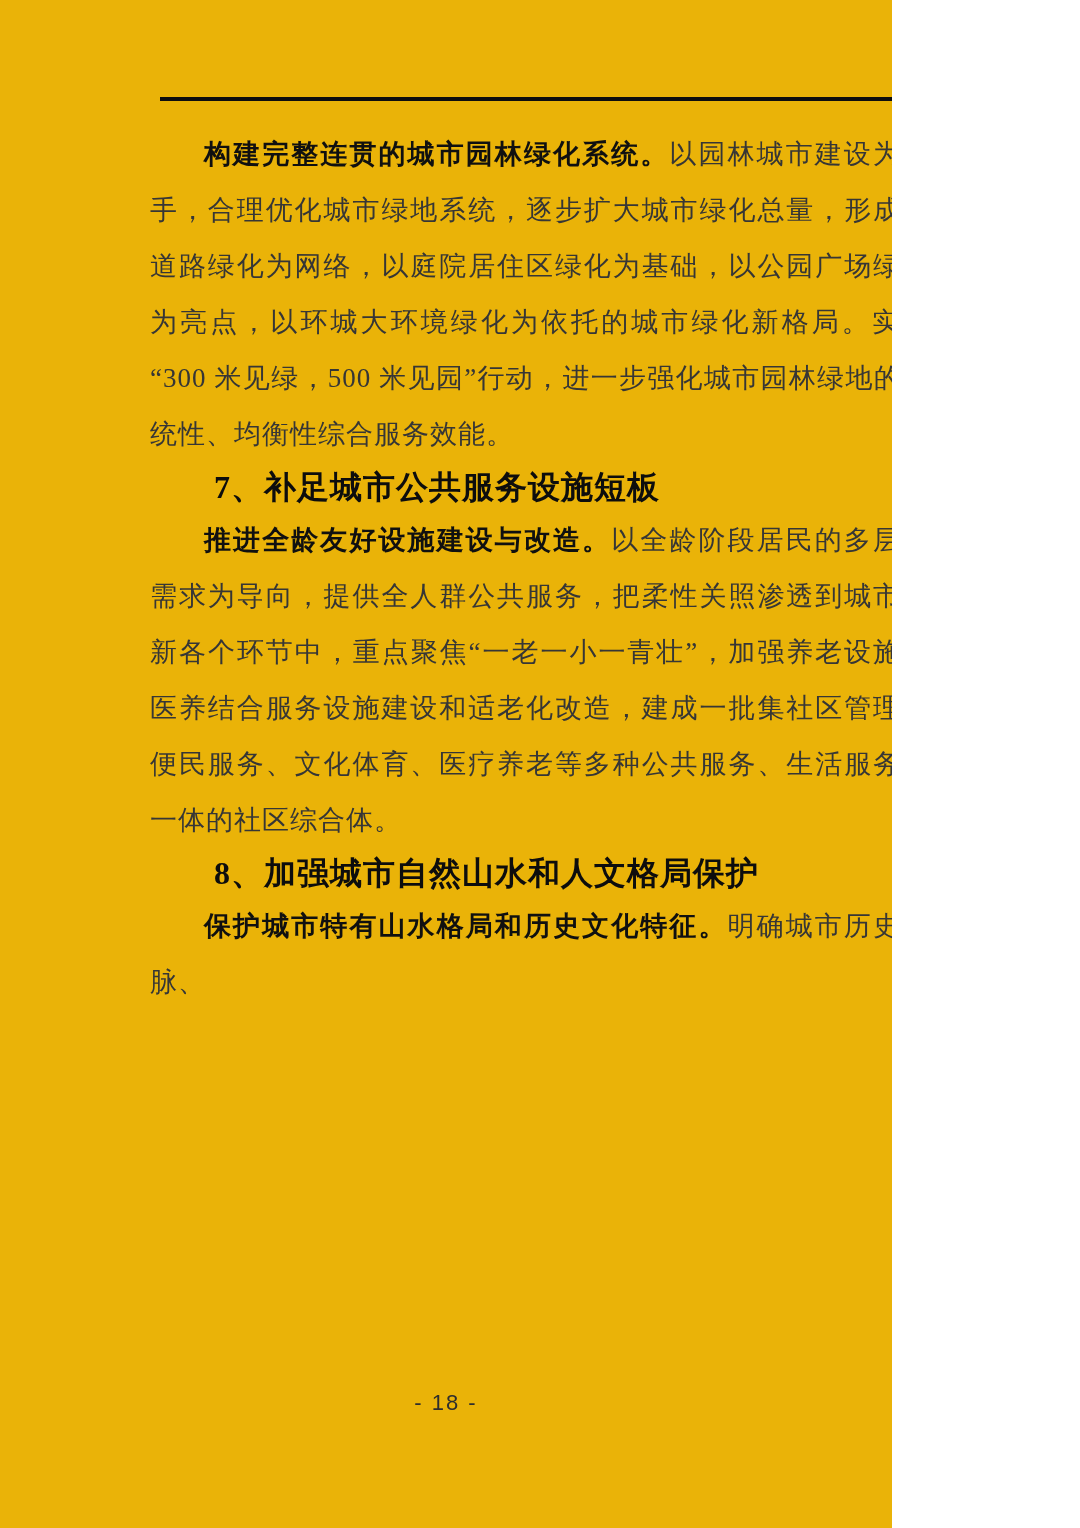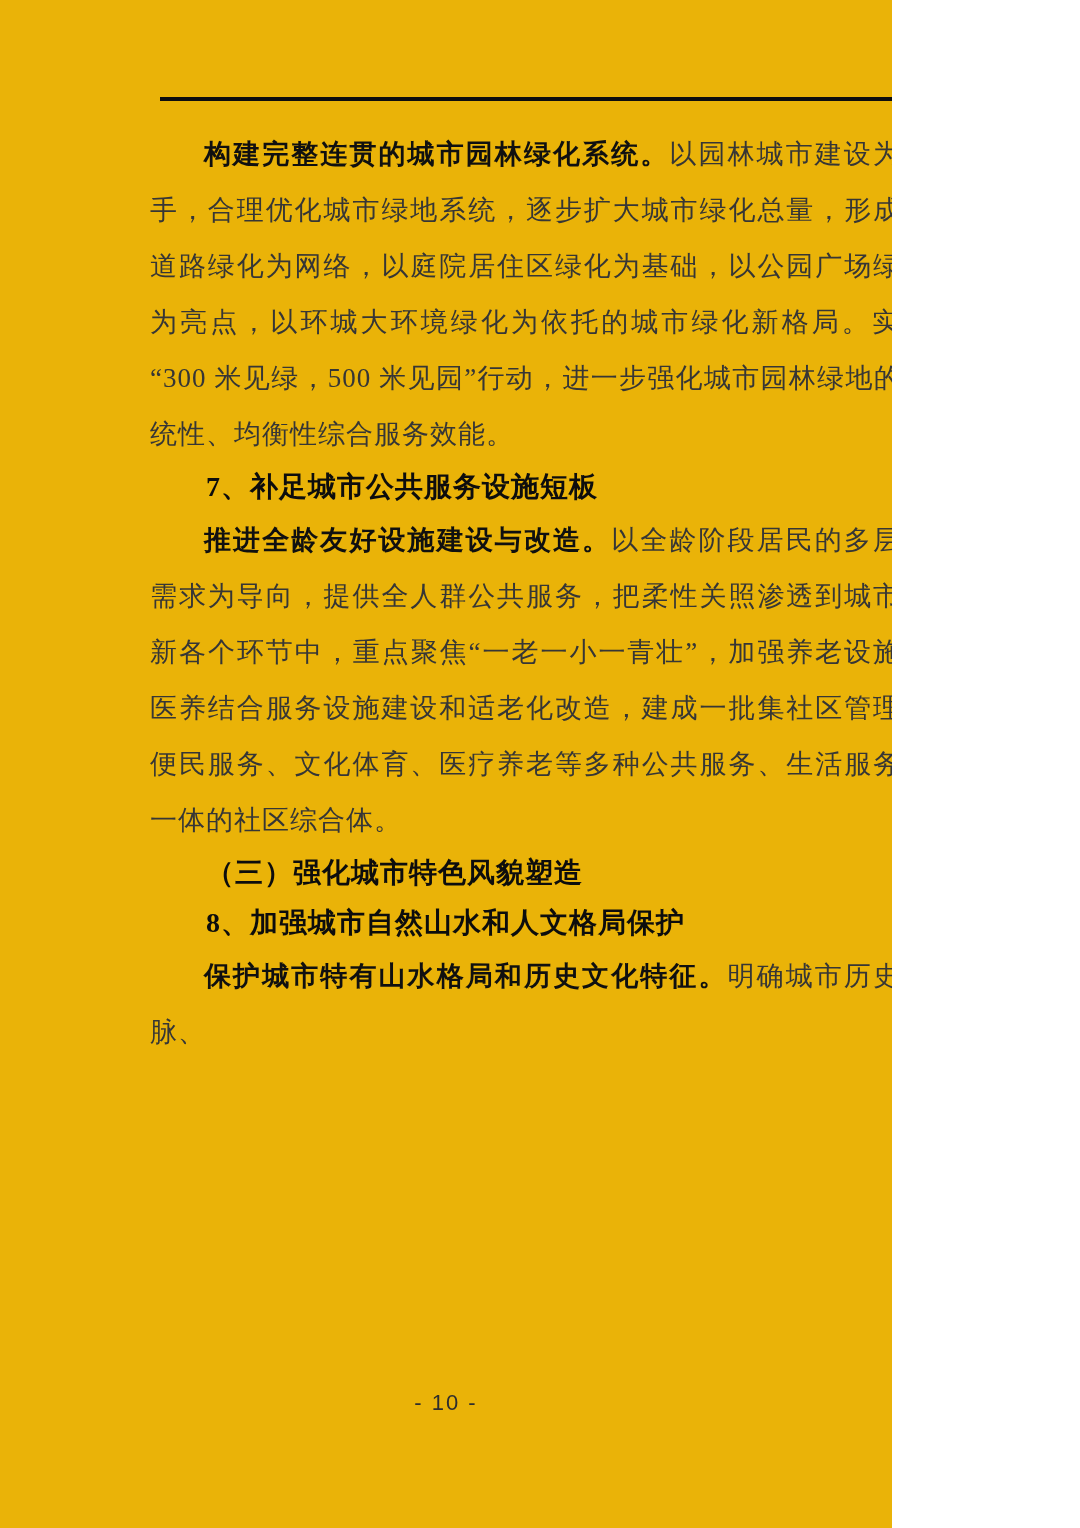--- a/index.html
+++ b/index.html
@@ -38,21 +38,21 @@
     text-justify: inter-character;
     text-indent: 2em;
     letter-spacing: 1px;
   }
   .para b {
     font-weight: bold;
     color: #101010;
   }
   .heading {
     margin: 0;
-    font-size: 28px;
+    font-size: 32px;
     line-height: 50px;
     font-weight: bold;
     color: #0d0d0d;
     text-indent: 2em;
     letter-spacing: 1px;
   }
   .page-footer {
     position: absolute;
     left: 0;
     top: 1390px;
@@ -66,18 +66,17 @@
 </style>
 </head>
 <body>
 
 <div class="page">
   <div class="header-rule"></div>
   <div class="doc-body">
       <p class="para"><b>构建完整连贯的城市园林绿化系统。</b><span>以园林城市建设为抓手，合理优化城市绿地系统，逐步扩大城市绿化总量，形成以道路绿化为网络，以庭院居住区绿化为基础，以公园广场绿化为亮点，以环城大环境绿化为依托的城市绿化新格局。实施“300 米见绿，500 米见园”行动，进一步强化城市园林绿地的系统性、均衡性综合服务效能。</span></p>
       <p class="heading">7、补足城市公共服务设施短板</p>
       <p class="para"><b>推进全龄友好设施建设与改造。</b><span>以全龄阶段居民的多层次需求为导向，提供全人群公共服务，把柔性关照渗透到城市更新各个环节中，重点聚焦“一老一小一青壮”，加强养老设施、医养结合服务设施建设和适老化改造，建成一批集社区管理、便民服务、文化体育、医疗养老等多种公共服务、生活服务于一体的社区综合体。</span></p>
-      <p class="heading">（三）强化城市特色风貌塑造</p>
       <p class="heading">8、加强城市自然山水和人文格局保护</p>
       <p class="para"><b>保护城市特有山水格局和历史文化特征。</b><span>明确城市历史文脉、</span></p>
     </div>
-  <div class="page-footer">- 10 -</div>
+  <div class="page-footer">- 18 -</div>
 </div>
 
 </body></html>

